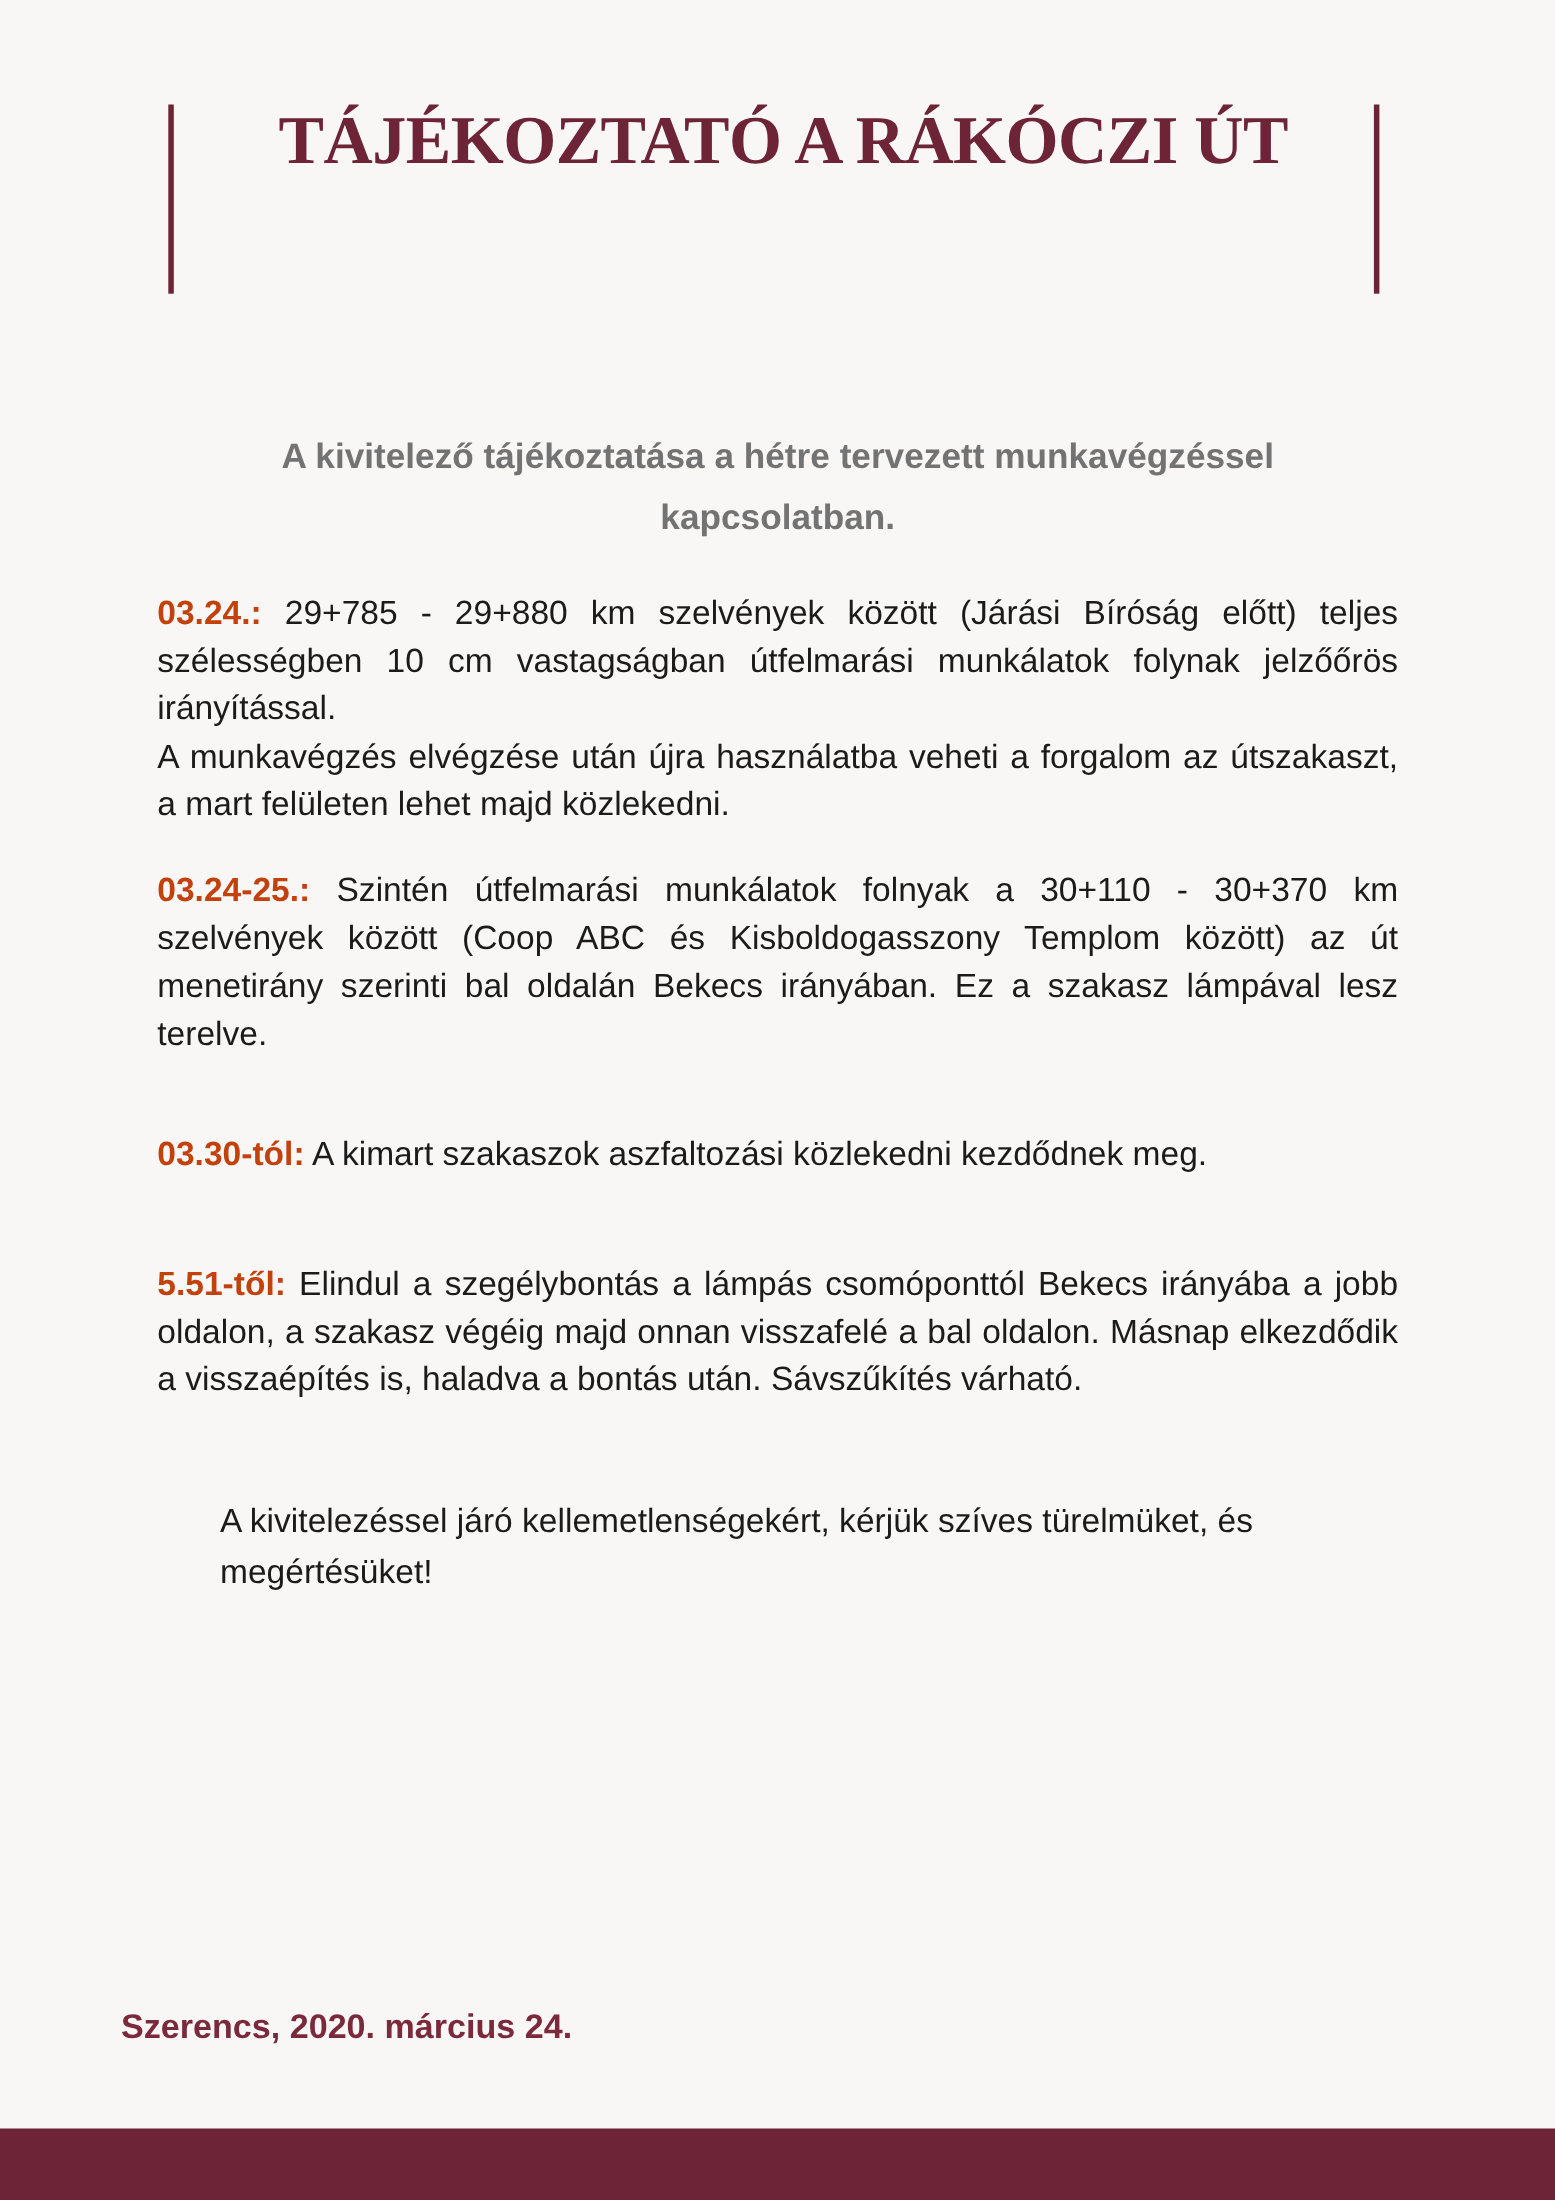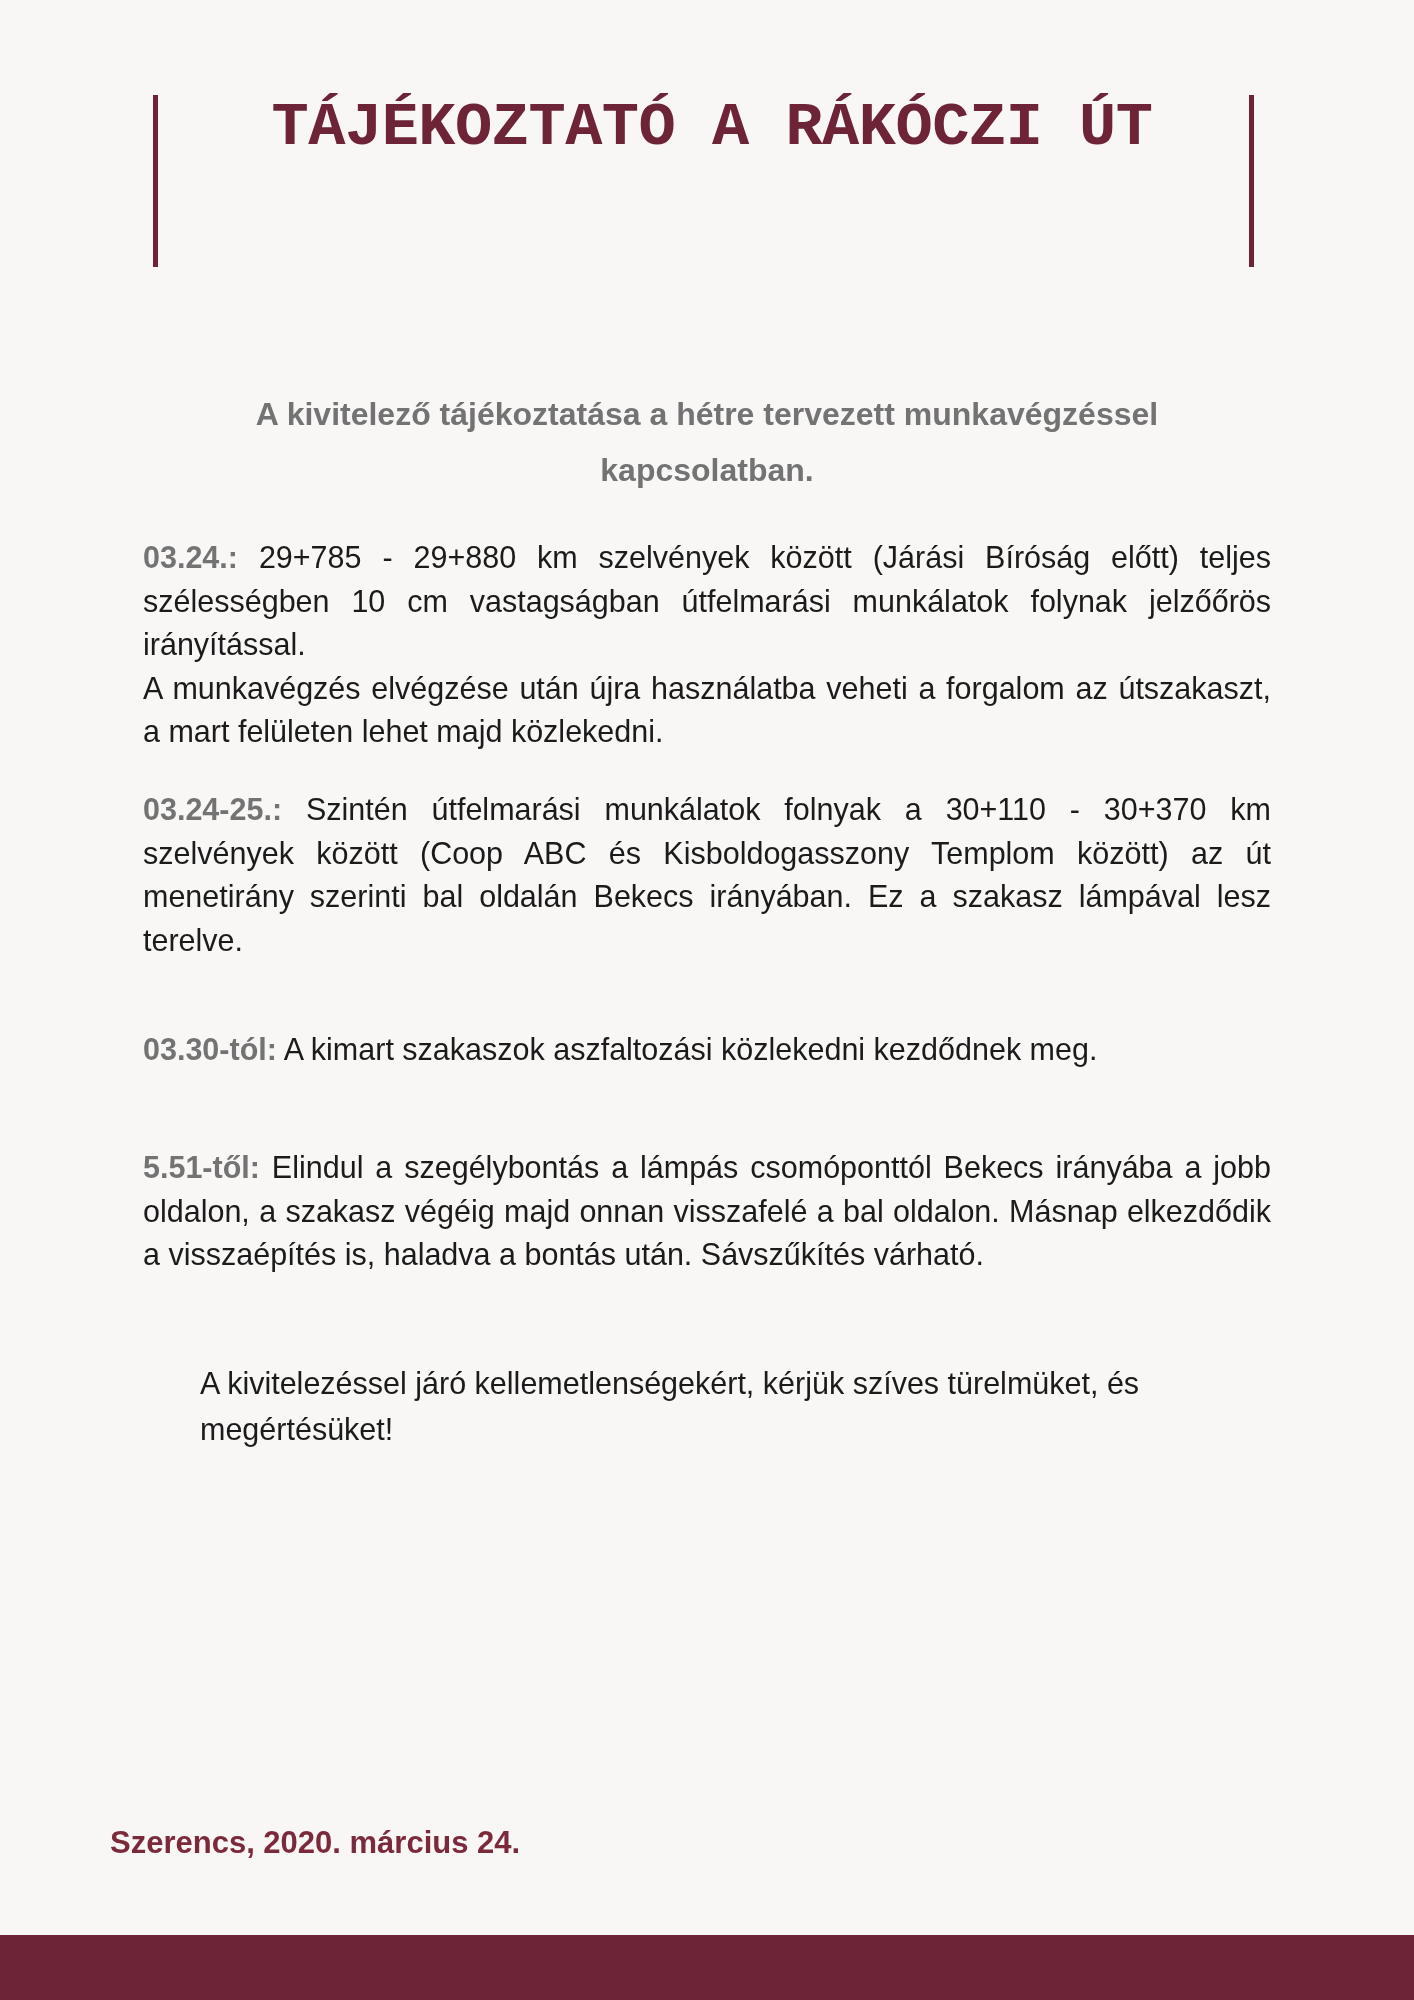--- a/index.html
+++ b/index.html
@@ -46,21 +46,21 @@
     left: 175px;
     right: 165px;
     top: 95px;
     margin: 0;
     text-align: center;
     color: #6d2437;
     font-size: 62px;
     font-weight: bold;
     line-height: 1.08;
     letter-spacing: -0.5px;
-    font-family: Liberation Mono, monospace;
+    font-family: Liberation Serif, serif;
   }
   .title .line2 { display: block; }
 
   
   .subtitle {
     margin: 0;
     padding: 196px 230px 0 230px;
     text-align: center;
     color: #737373;
     font-size: 32px;
@@ -74,21 +74,21 @@
   }
   .para {
     margin: 0;
     color: #1b1b1b;
     font-size: 30.5px;
     line-height: 1.43;
     text-align: justify;
     text-justify: inter-word;
   }
   .para .lead {
-    color: #737373;
+    color: #c2410c;
     font-weight: bold;
   }
   .para.block-1 { margin-top: 8px; }
   .gap-sm  { height: 34px; }
   .gap-md  { height: 66px; }
   .gap-lg  { height: 74px; }
 
   
   .closing {
     margin: 0;

